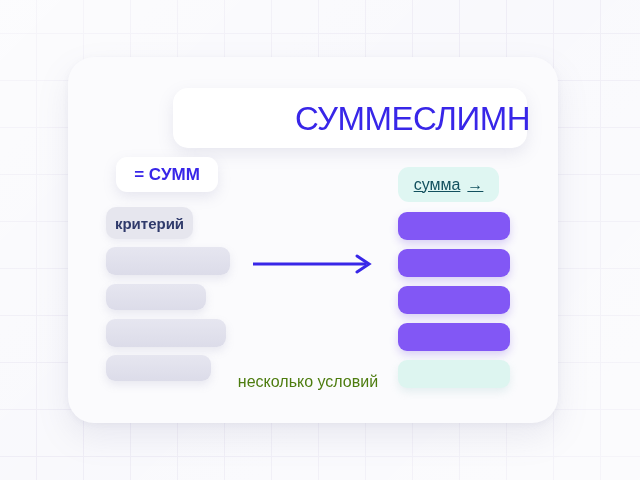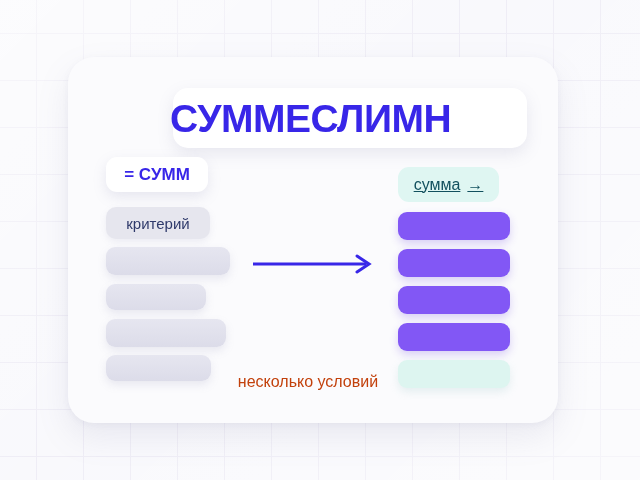--- a/index.html
+++ b/index.html
@@ -58,59 +58,59 @@
     border-radius: 15px;
     box-shadow: 0 6px 16px rgba(130,130,170,0.16);
   }
   #title-text {
     position: absolute;
     left: 102px;
     top: 36px;
     width: 360px;
     height: 52px;
     line-height: 52px;
-    font-size: 39px;
-    font-weight: 700;
+    font-size: 33px;
+    font-weight: 400;
     letter-spacing: -0.5px;
     color: #3826e8;
-    text-align: left;
+    text-align: right;
     white-space: nowrap;
   }
 
   
   .pill {
     position: absolute;
     display: flex;
     align-items: center;
     justify-content: center;
     white-space: nowrap;
     box-sizing: border-box;
   }
   #pill-summ {
-    left: 38px;
+    left: 48px;
     top: 100px;
     width: 102px;
     height: 35px;
     border-radius: 11px;
     background: #ffffff;
     color: #3826e8;
     font-size: 17px;
     font-weight: 700;
     box-shadow: 0 5px 13px rgba(130,130,170,0.17);
   }
   #pill-kriteriy {
     left: 38px;
     top: 150px;
-    width: 104px;
+    width: 87px;
     height: 32px;
     border-radius: 10px;
     background: #e6e6ee;
     color: #2f3a6b;
     font-size: 15px;
-    font-weight: 400;
+    font-weight: 700;
     box-shadow: 0 3px 7px rgba(140,140,175,0.13);
   }
   #pill-summa {
     left: 330px;
     top: 110px;
     width: 101px;
     height: 35px;
     border-radius: 11px;
     background: #dff6f2;
     color: #12505e;
@@ -203,16 +203,16 @@
         <div class="bar bar-right" style="left: 330px; top: 229px; width: 112px; height: 28px;"></div>
         <div class="bar bar-right" style="left: 330px; top: 266px; width: 112px; height: 28px;"></div>
         <div class="bar bar-right mint" style="left: 330px; top: 303px; width: 112px; height: 28px;"></div>
       </div>
 
     <svg id="arrow" viewBox="0 0 126 22">
       <line id="arrow-shaft" x1="1" y1="11" x2="114" y2="11" stroke-width="3" stroke-linecap="butt" stroke="#3826e8"></line>
       <polyline id="arrow-head" points="105,3 117,11 105,19" fill="none" stroke-width="3" stroke-linecap="round" stroke-linejoin="miter" stroke="#3826e8"></polyline>
     </svg>
 
-    <div id="caption" style="color: #c2410c;">несколько условий</div>
+    <div id="caption" style="color: #4d7c0f;">несколько условий</div>
 
   </div>
 </div>
 
 </body></html>

